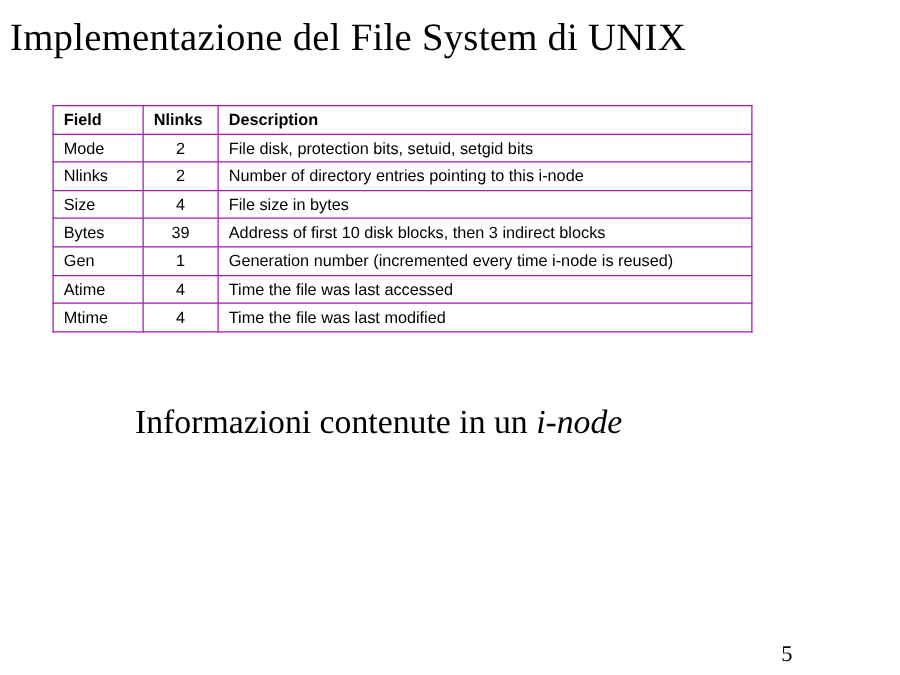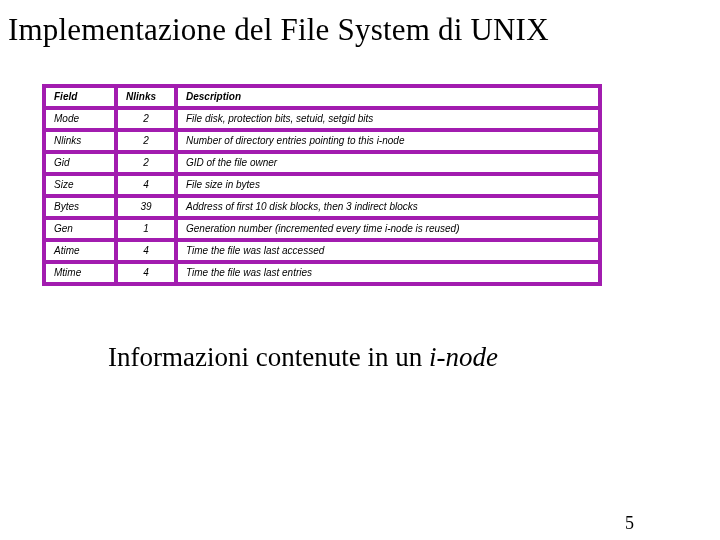--- a/index.html
+++ b/index.html
@@ -12,29 +12,28 @@
     letter-spacing: 0.2px;
     margin-bottom: 36px;
     white-space: nowrap;
   }
   .tbl-wrap { padding: 0 30px 0 34px; }
   table { border-collapse: collapse; width: 100%; table-layout: fixed; }
   col.c-field { width: 72px; }
   col.c-bytes { width: 60px; }
   col.c-desc  { width: auto; }
   th, td {
-    border: 4px solid #a21caf;
-    font-size: 10px;
+    border: 1px solid #a21caf;
+    font-size: 13px;
     line-height: 1.2;
     padding: 3px 6px 3px 8px;
     text-align: left;
     vertical-align: middle;
     white-space: nowrap;
     overflow: hidden;
-    font-style: italic;
   }
   th { font-weight: 700; }
   td.bytes { text-align: center; padding-left: 0; padding-right: 0; }
   .caption {
     font-family: "Times New Roman", Times, serif;
     font-size: 27px;
     margin-top: 56px;
     padding-left: 100px;
   }
   .caption .ital { font-style: italic; }
@@ -72,25 +71,20 @@
           <td>Mode</td>
           <td class="bytes">2</td>
           <td>File disk, protection bits, setuid, setgid bits</td>
         </tr>
         <tr>
           <td>Nlinks</td>
           <td class="bytes">2</td>
           <td>Number of directory entries pointing to this i-node</td>
         </tr>
         <tr>
-          <td>Gid</td>
-          <td class="bytes">2</td>
-          <td>GID of the file owner</td>
-        </tr>
-        <tr>
           <td>Size</td>
           <td class="bytes">4</td>
           <td>File size in bytes</td>
         </tr>
         <tr>
           <td>Bytes</td>
           <td class="bytes">39</td>
           <td>Address of first 10 disk blocks, then 3 indirect blocks</td>
         </tr>
         <tr>
@@ -99,21 +93,21 @@
           <td>Generation number (incremented every time i-node is reused)</td>
         </tr>
         <tr>
           <td>Atime</td>
           <td class="bytes">4</td>
           <td>Time the file was last accessed</td>
         </tr>
         <tr>
           <td>Mtime</td>
           <td class="bytes">4</td>
-          <td>Time the file was last entries</td>
+          <td>Time the file was last modified</td>
         </tr>
       </tbody>
     </table>
   </div>
 
   <div class="caption">
     <span>Informazioni contenute in un </span><span class="ital">i-node</span>
   </div>
 
   <div class="pagenum">5</div>

